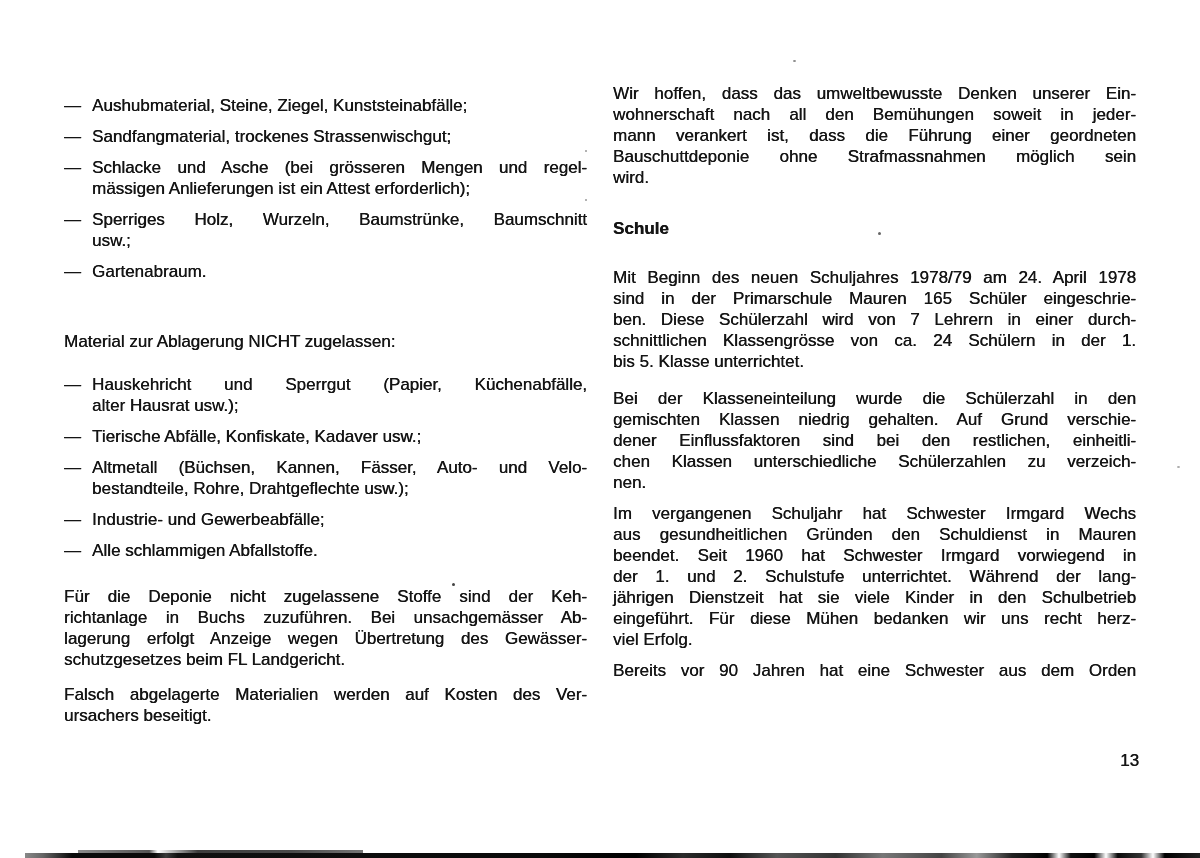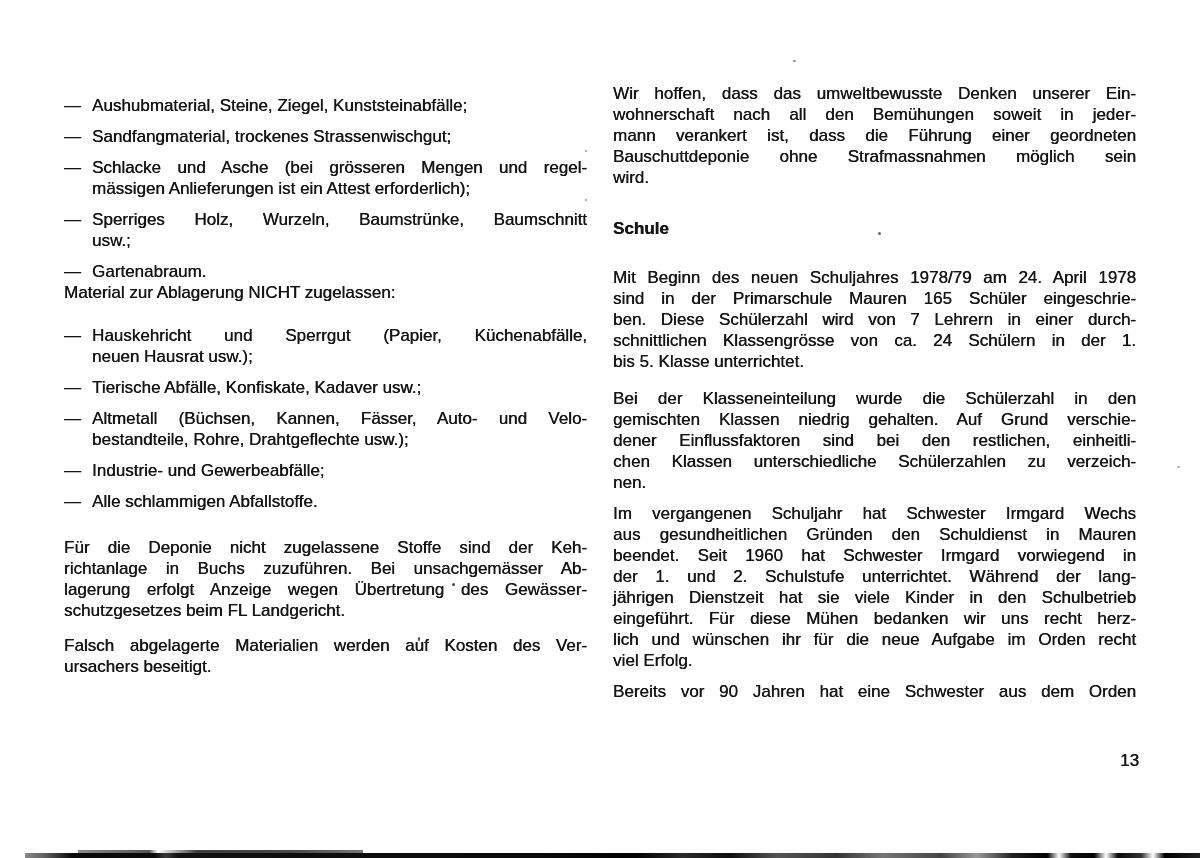--- a/index.html
+++ b/index.html
@@ -23,21 +23,21 @@
   .line { text-align: justify; text-align-last: justify; min-height: 21px; }
   .para .line:last-child { text-align-last: left; }
   .para.justify-all .line:last-child { text-align-last: justify; }
   .item-text .line:last-child { text-align-last: left; }
 
   .list { }
   .list-item { position: relative; padding-left: 28px; margin-top: 10px; }
   .list-item:first-child { margin-top: 0; }
   .list-item .marker { position: absolute; left: 0; top: 0; }
 
-  .heading-nicht { }
+  .heading-nicht { margin-top: 49px; }
   .list2 { margin-top: 22px; }
   .para-fuer { margin-top: 25px; }
   .para-falsch { margin-top: 14px; }
 
   .section-heading { font-weight: bold; margin-top: 30px; }
   .para-mit { margin-top: 28px; }
   .para-bei { margin-top: 16px; }
   .para-im  { margin-top: 10px; }
   .para-bereits { margin-top: 10px; }
 
@@ -108,21 +108,21 @@
       </div>
     </div>
 
     <div class="heading-nicht">Material zur Ablagerung NICHT zugelassen:</div>
 
     <div class="list list2">
       <div class="list-item">
         <span class="marker">—</span>
         <div class="item-text">
             <div class="line">Hauskehricht und Sperrgut (Papier, Küchenabfälle,</div>
-            <div class="line">neuen Hausrat usw.);</div>
+            <div class="line">alter Hausrat usw.);</div>
           </div>
       </div>
       <div class="list-item">
         <span class="marker">—</span>
         <div class="item-text">
             <div class="line">Tierische Abfälle, Konfiskate, Kadaver usw.;</div>
           </div>
       </div>
       <div class="list-item">
         <span class="marker">—</span>
@@ -180,21 +180,20 @@
         <div class="line">chen Klassen unterschiedliche Schülerzahlen zu verzeich-</div>
         <div class="line">nen.</div>
       </div>
     <div class="para para-im">
         <div class="line">Im vergangenen Schuljahr hat Schwester Irmgard Wechs</div>
         <div class="line">aus gesundheitlichen Gründen den Schuldienst in Mauren</div>
         <div class="line">beendet. Seit 1960 hat Schwester Irmgard vorwiegend in</div>
         <div class="line">der 1. und 2. Schulstufe unterrichtet. Während der lang-</div>
         <div class="line">jährigen Dienstzeit hat sie viele Kinder in den Schulbetrieb</div>
         <div class="line">eingeführt. Für diese Mühen bedanken wir uns recht herz-</div>
-        <div class="line">lich und wünschen ihr für die neue Aufgabe im Orden recht</div>
         <div class="line">viel Erfolg.</div>
       </div>
     <div class="para para-bereits justify-all">
         <div class="line">Bereits vor 90 Jahren hat eine Schwester aus dem Orden</div>
       </div>
   </div>
 
   <div class="page-number">13</div>
 
   <div class="bottom-bar"></div>

